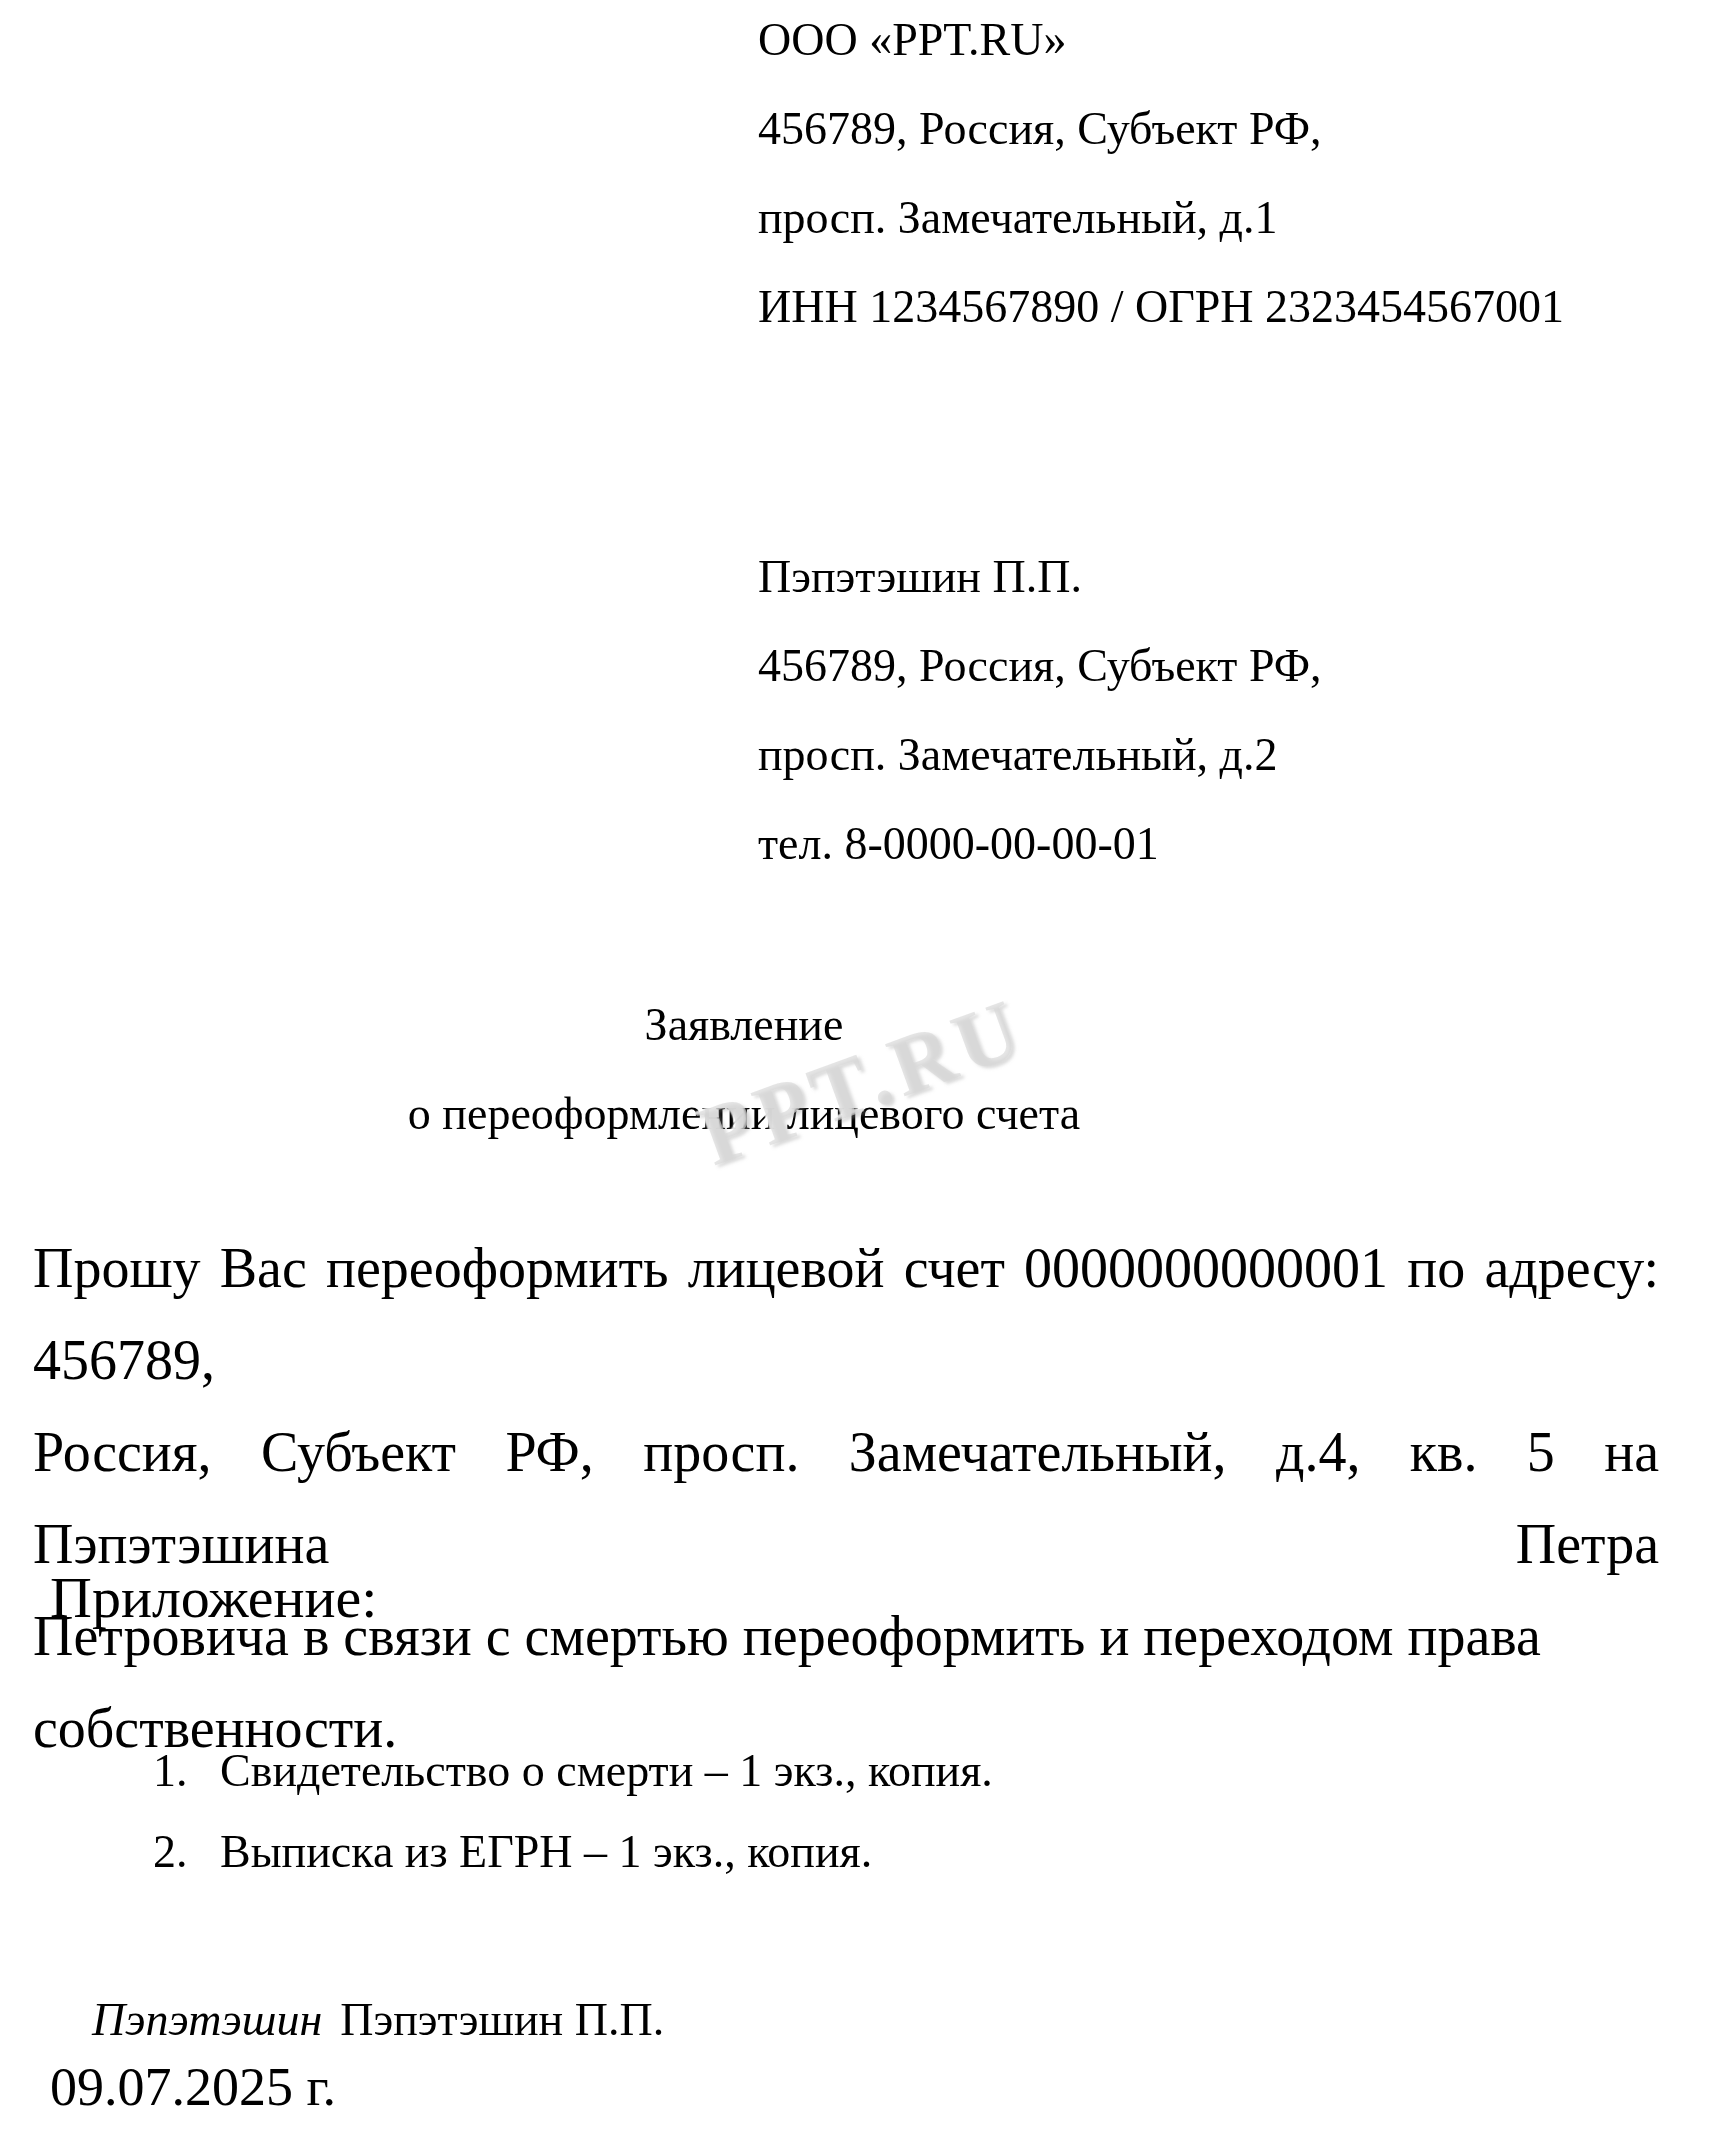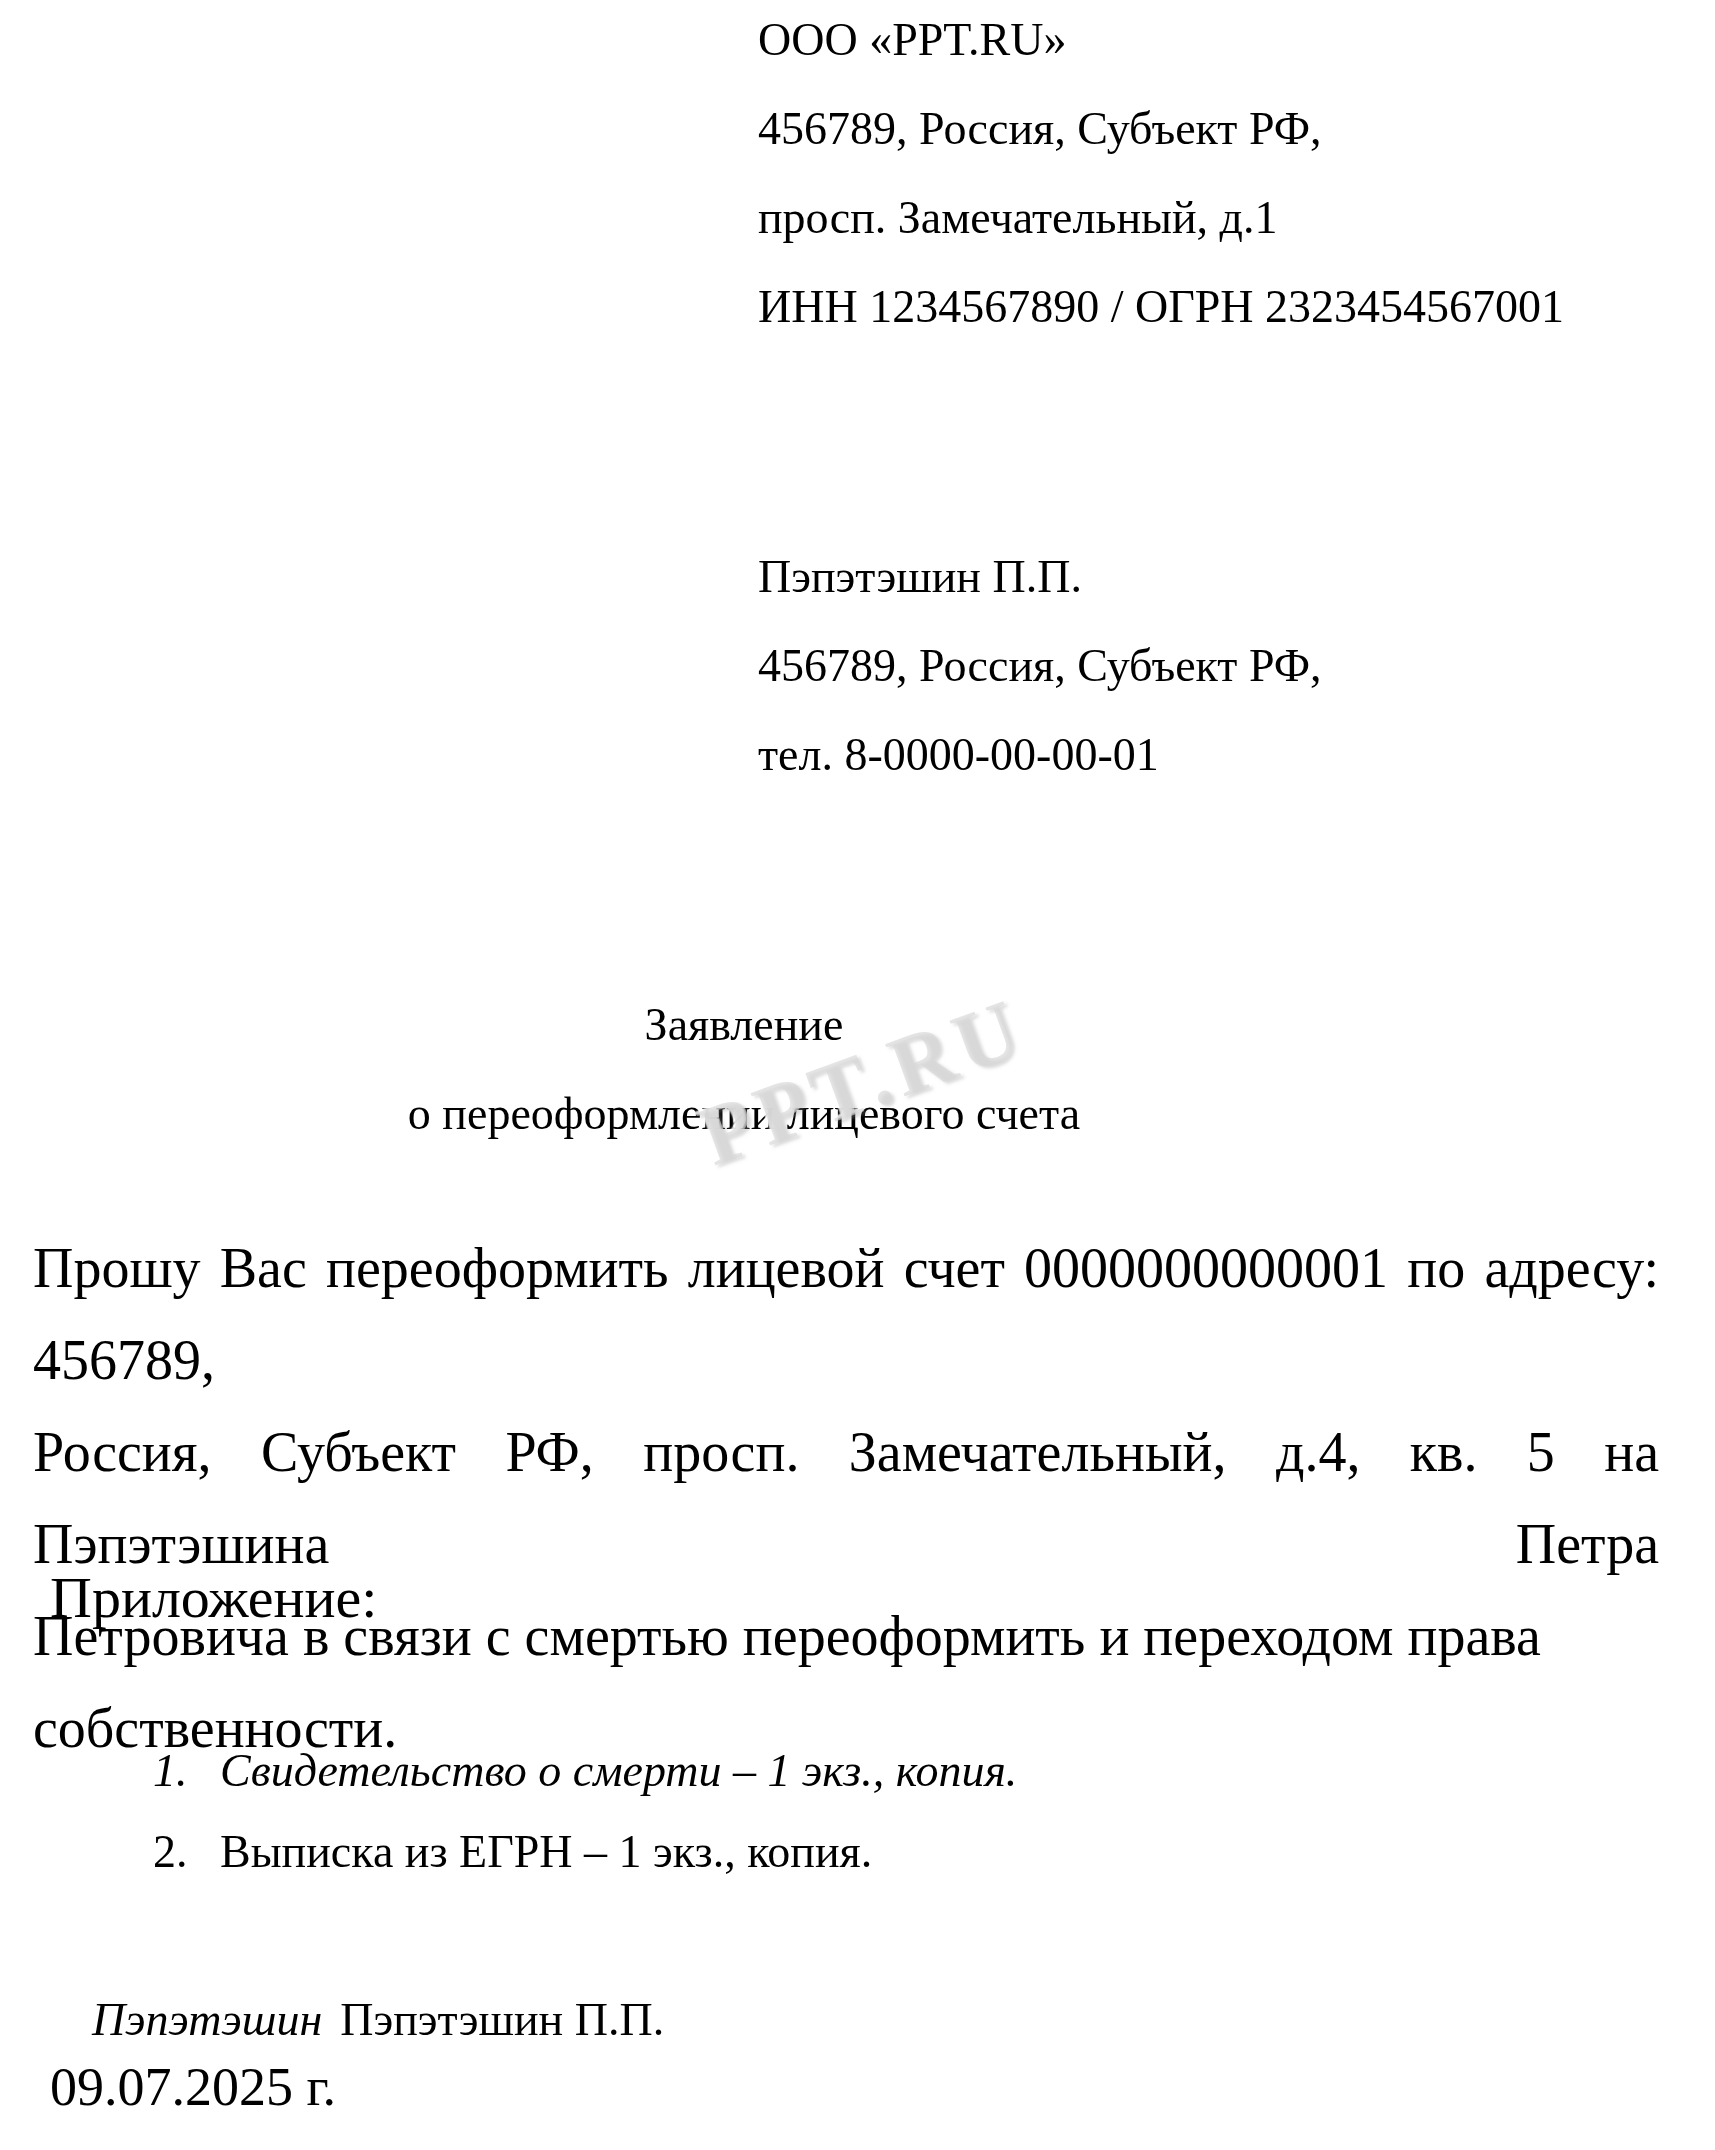--- a/index.html
+++ b/index.html
@@ -64,21 +64,21 @@
     font-size: 58px;
     line-height: 89px;
   }
   .attachment-item {
     position: absolute;
     left: 107px;
     font-size: 46px;
     line-height: 89px;
     white-space: pre;
   }
-  .attachment-item.item-1 { top: 1637px; font-style: italic; }
+  .attachment-item.item-1 { top: 1637px; }
   .attachment-item.item-2 { top: 1718px; }
   .item-marker {
     display: inline-block;
     width: 67px;
   }
   .signature-line {
     position: absolute;
     left: 46px;
     top: 1886px;
     font-size: 46px;
@@ -124,20 +124,21 @@
   <div class="company-block">
     <div class="doc-line">ООО «PPT.RU»</div>
     <div class="doc-line">456789, Россия, Субъект РФ,</div>
     <div class="doc-line">просп. Замечательный, д.1</div>
     <div class="doc-line">ИНН 1234567890 / ОГРН 2323454567001</div>
   </div>
 
   <div class="applicant-block">
     <div class="doc-line">Пэпэтэшин П.П.</div>
     <div class="doc-line">456789, Россия, Субъект РФ,</div>
+    <div class="doc-line">просп. Замечательный, д.2</div>
     <div class="doc-line">тел. 8-0000-00-00-01</div>
   </div>
 
   <div class="title-block">
     <div>Заявление</div>
     <div>о переоформлении лицевого счета</div>
   </div>
 
   <div class="body-paragraph">
     <div class="body-line-justified">Прошу Вас переоформить лицевой счет 0000000000001 по адресу: 456789,</div>

